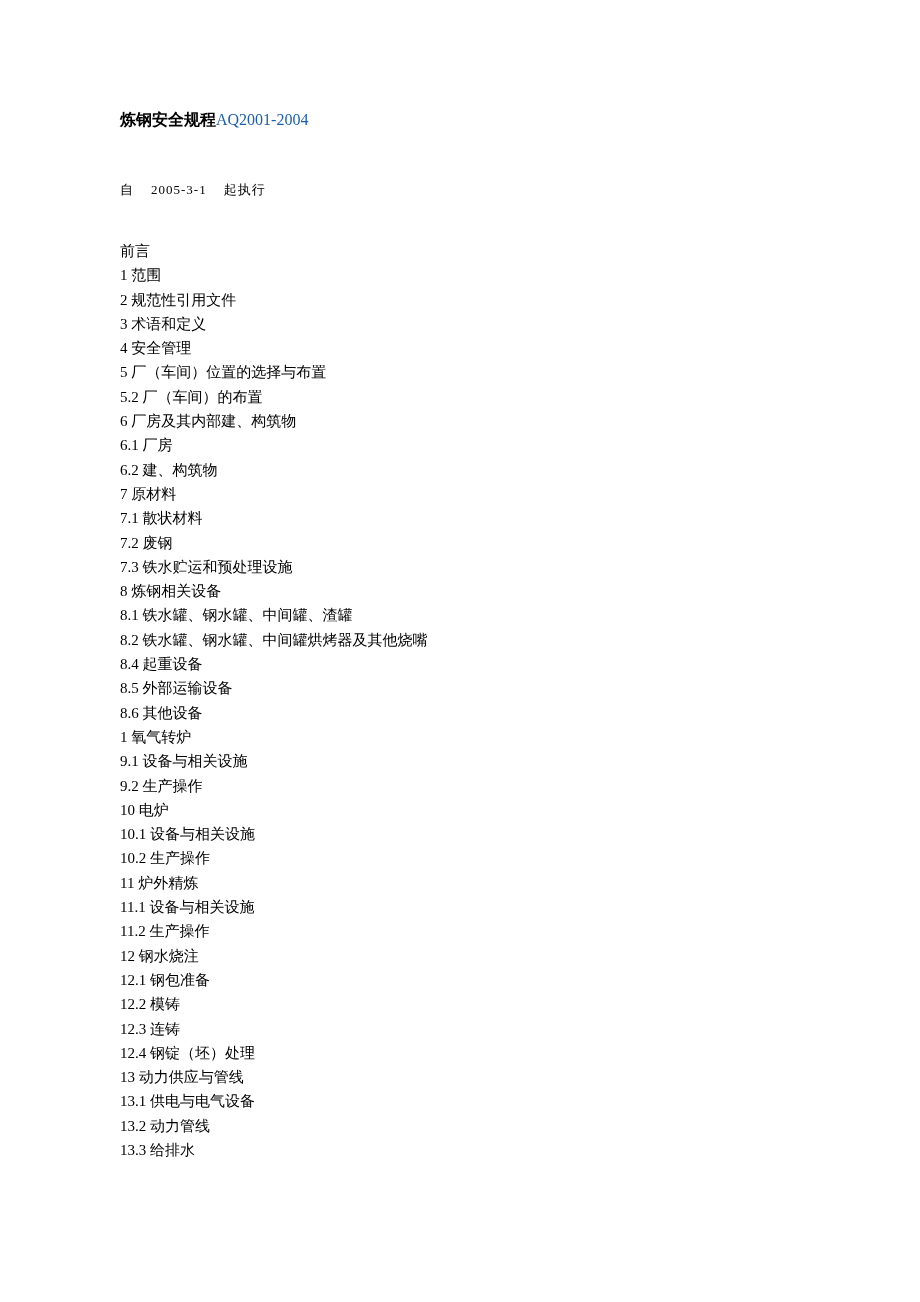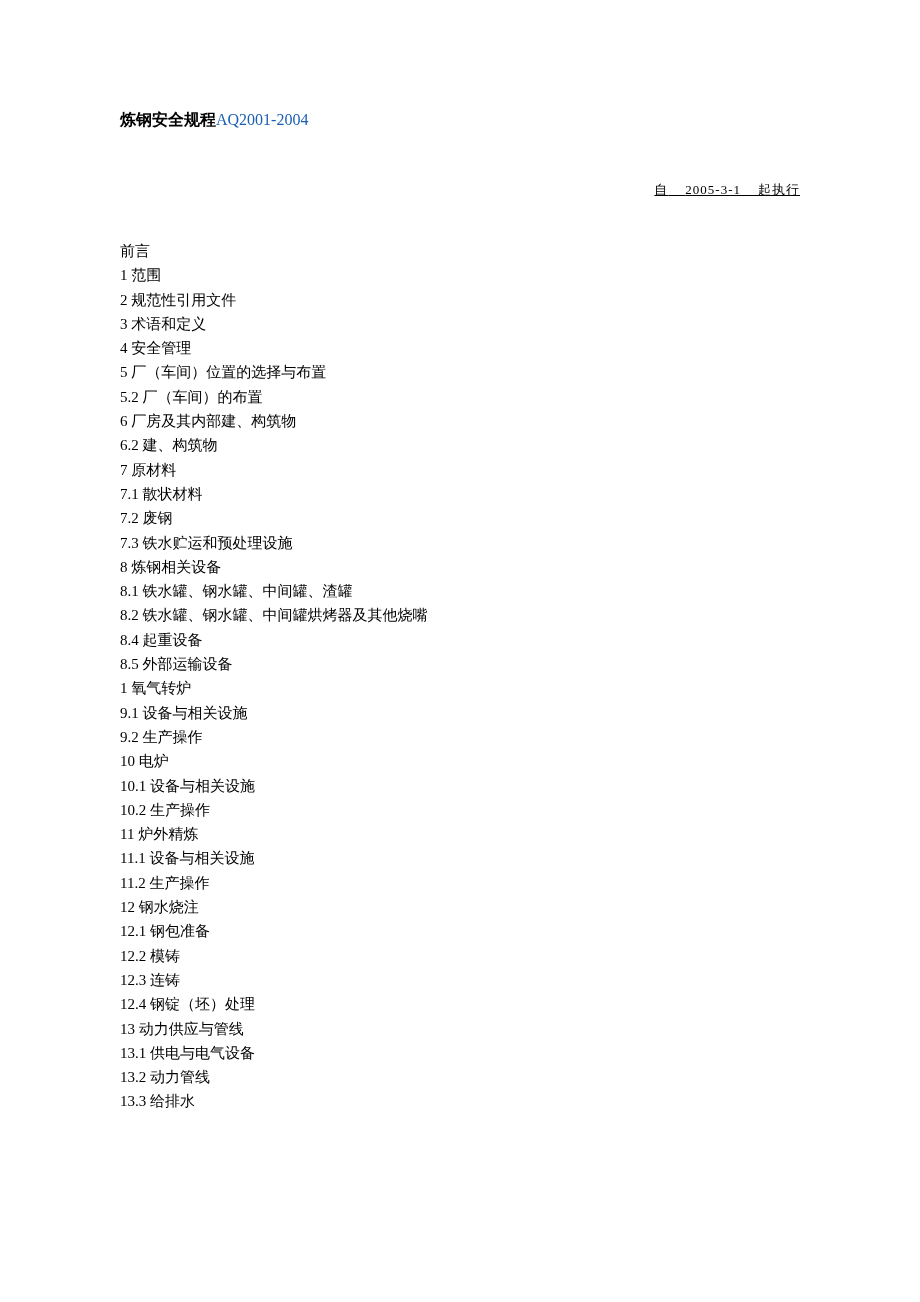--- a/index.html
+++ b/index.html
@@ -19,25 +19,24 @@
     margin-bottom: 50px;
   }
   .title-main {
     font-weight: bold;
     color: #000;
   }
   .title-code {
     color: #1a5fb4;
   }
   .effective {
-    text-align: right;
+    text-align: left;
     font-size: 13px;
     margin-bottom: 40px;
     letter-spacing: 1px;
-    text-decoration: underline;
   }
   .toc {
     font-size: 15px;
     line-height: 1.62;
   }
   .toc-item {
     white-space: pre;
   }
 </style>
 </head>
@@ -55,30 +54,32 @@
 
   <div class="toc">
     <div class="toc-item">前言</div>
     <div class="toc-item">1 范围</div>
     <div class="toc-item">2 规范性引用文件</div>
     <div class="toc-item">3 术语和定义</div>
     <div class="toc-item">4 安全管理</div>
     <div class="toc-item">5 厂（车间）位置的选择与布置</div>
     <div class="toc-item">5.2 厂（车间）的布置</div>
     <div class="toc-item">6 厂房及其内部建、构筑物</div>
+    <div class="toc-item">6.1 厂房</div>
     <div class="toc-item">6.2 建、构筑物</div>
     <div class="toc-item">7 原材料</div>
     <div class="toc-item">7.1 散状材料</div>
     <div class="toc-item">7.2 废钢</div>
     <div class="toc-item">7.3 铁水贮运和预处理设施</div>
     <div class="toc-item">8 炼钢相关设备</div>
     <div class="toc-item">8.1 铁水罐、钢水罐、中间罐、渣罐</div>
     <div class="toc-item">8.2 铁水罐、钢水罐、中间罐烘烤器及其他烧嘴</div>
     <div class="toc-item">8.4 起重设备</div>
     <div class="toc-item">8.5 外部运输设备</div>
+    <div class="toc-item">8.6 其他设备</div>
     <div class="toc-item">1 氧气转炉</div>
     <div class="toc-item">9.1 设备与相关设施</div>
     <div class="toc-item">9.2 生产操作</div>
     <div class="toc-item">10 电炉</div>
     <div class="toc-item">10.1 设备与相关设施</div>
     <div class="toc-item">10.2 生产操作</div>
     <div class="toc-item">11 炉外精炼</div>
     <div class="toc-item">11.1 设备与相关设施</div>
     <div class="toc-item">11.2 生产操作</div>
     <div class="toc-item">12 钢水烧注</div>

